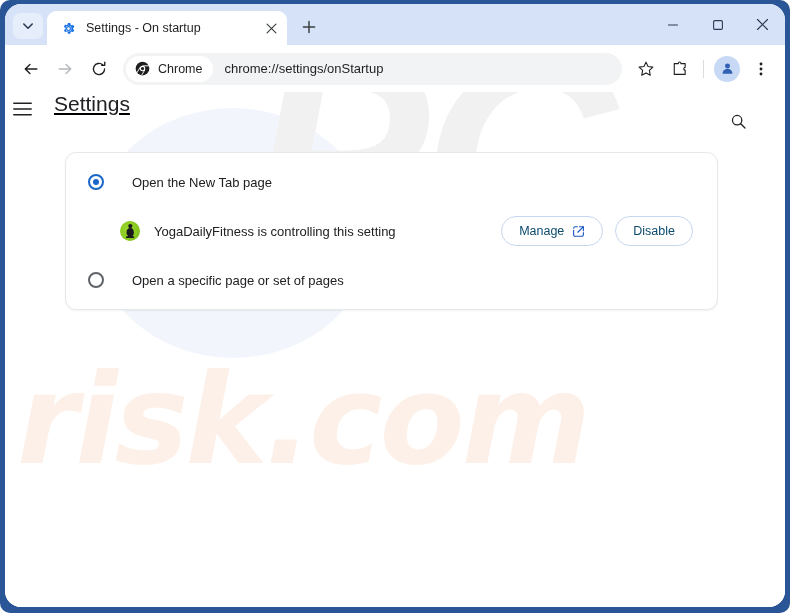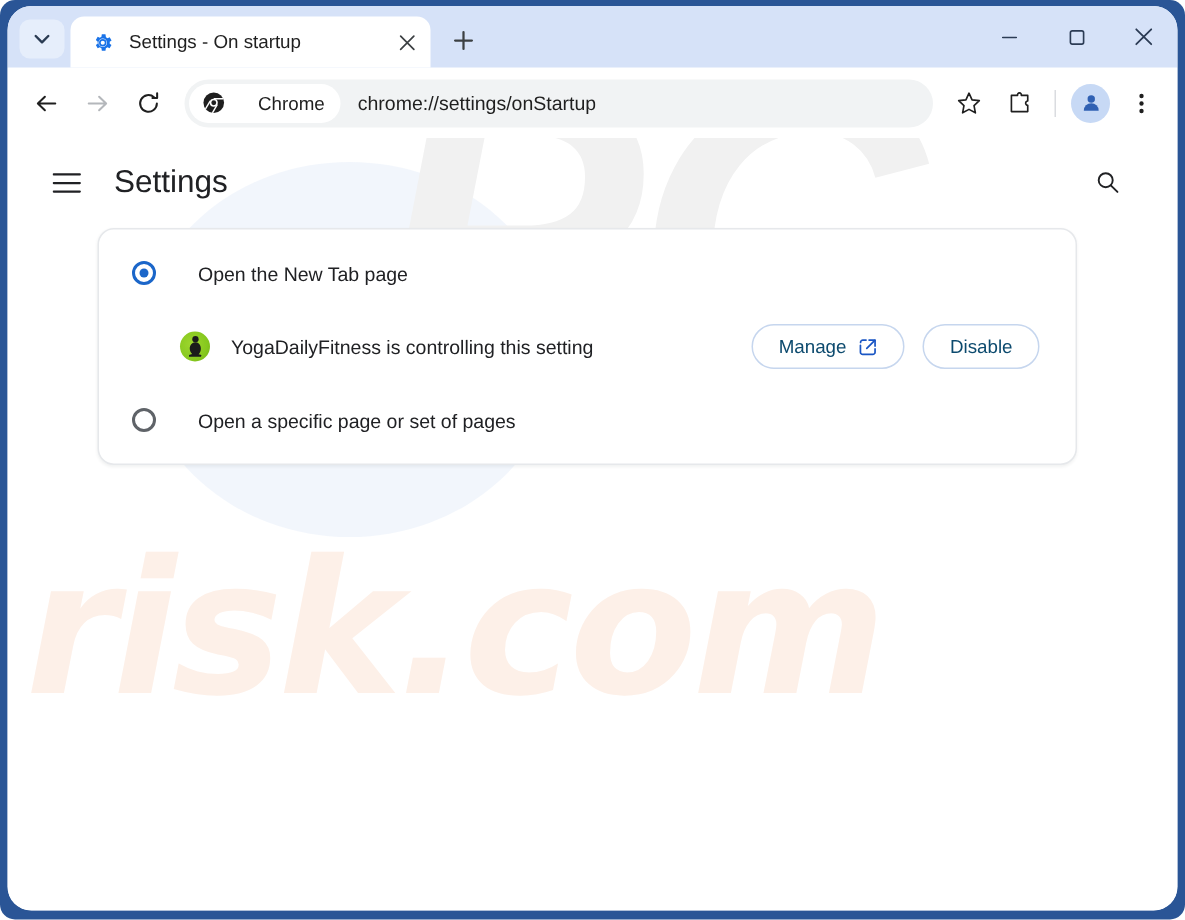--- a/index.html
+++ b/index.html
@@ -125,21 +125,21 @@
     margin: 0 6px 0 6px;
     padding-left: 3px;
     cursor: text;
   }
   #chrome-chip {
     height: 26px;
     background: #ffffff;
     border-radius: 13px;
     display: flex;
     align-items: center;
-    gap: 22px;
+    gap: 8px;
     padding: 0 11px 0 9px;
     flex: 0 0 auto;
   }
   #chrome-chip-label {
     font-size: 12.5px;
     color: #1f1f1f;
     font-weight: 400;
   }
   #omnibox-url {
     font-size: 13px;
@@ -218,23 +218,22 @@
     border-radius: 50%;
     background: #fbe6de;
     opacity: .75;
   }
 
   
   #settings-header {
     position: relative;
     height: 60px;
     display: flex;
-    align-items: center;
-    padding-left: 22px;
     z-index: 2;
+    text-decoration: underline;
   }
   #hamburger-button {
     width: 34px; height: 34px;
     display:flex; align-items:center; justify-content:center;
     border-radius: 50%;
     cursor:pointer;
     flex: 0 0 34px;
   }
   #settings-title {
     font-size: 21px;

